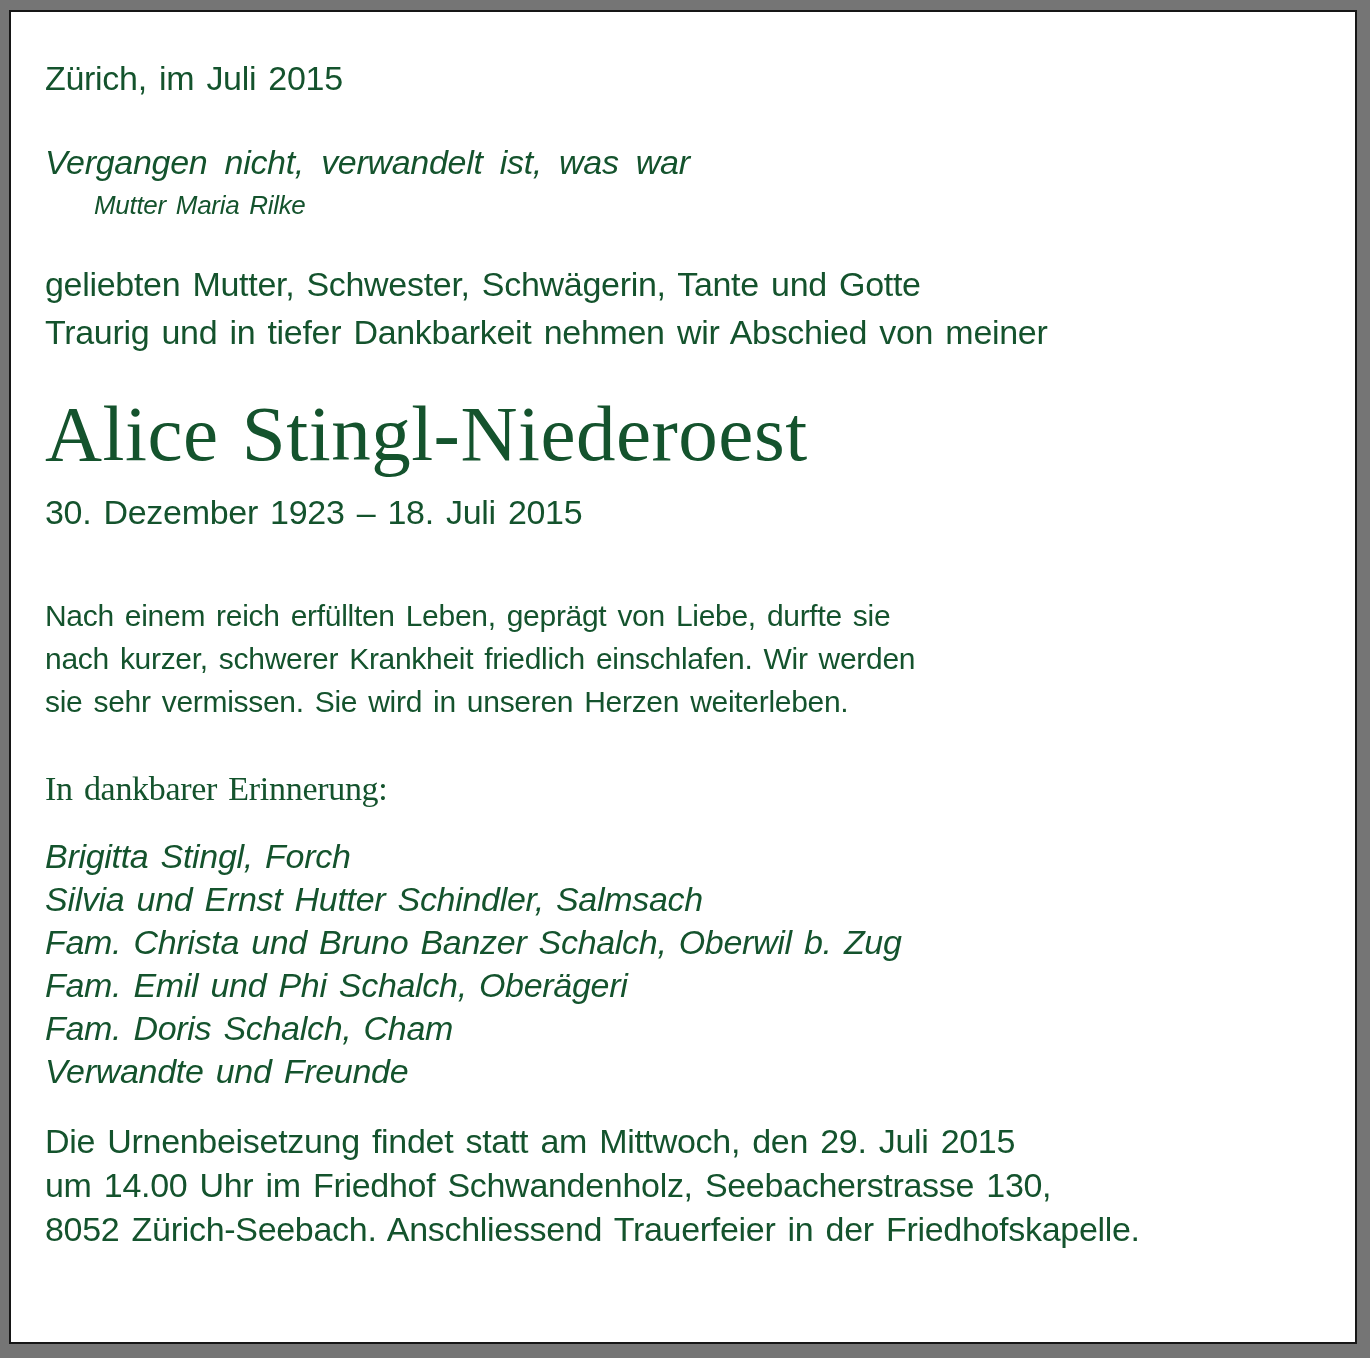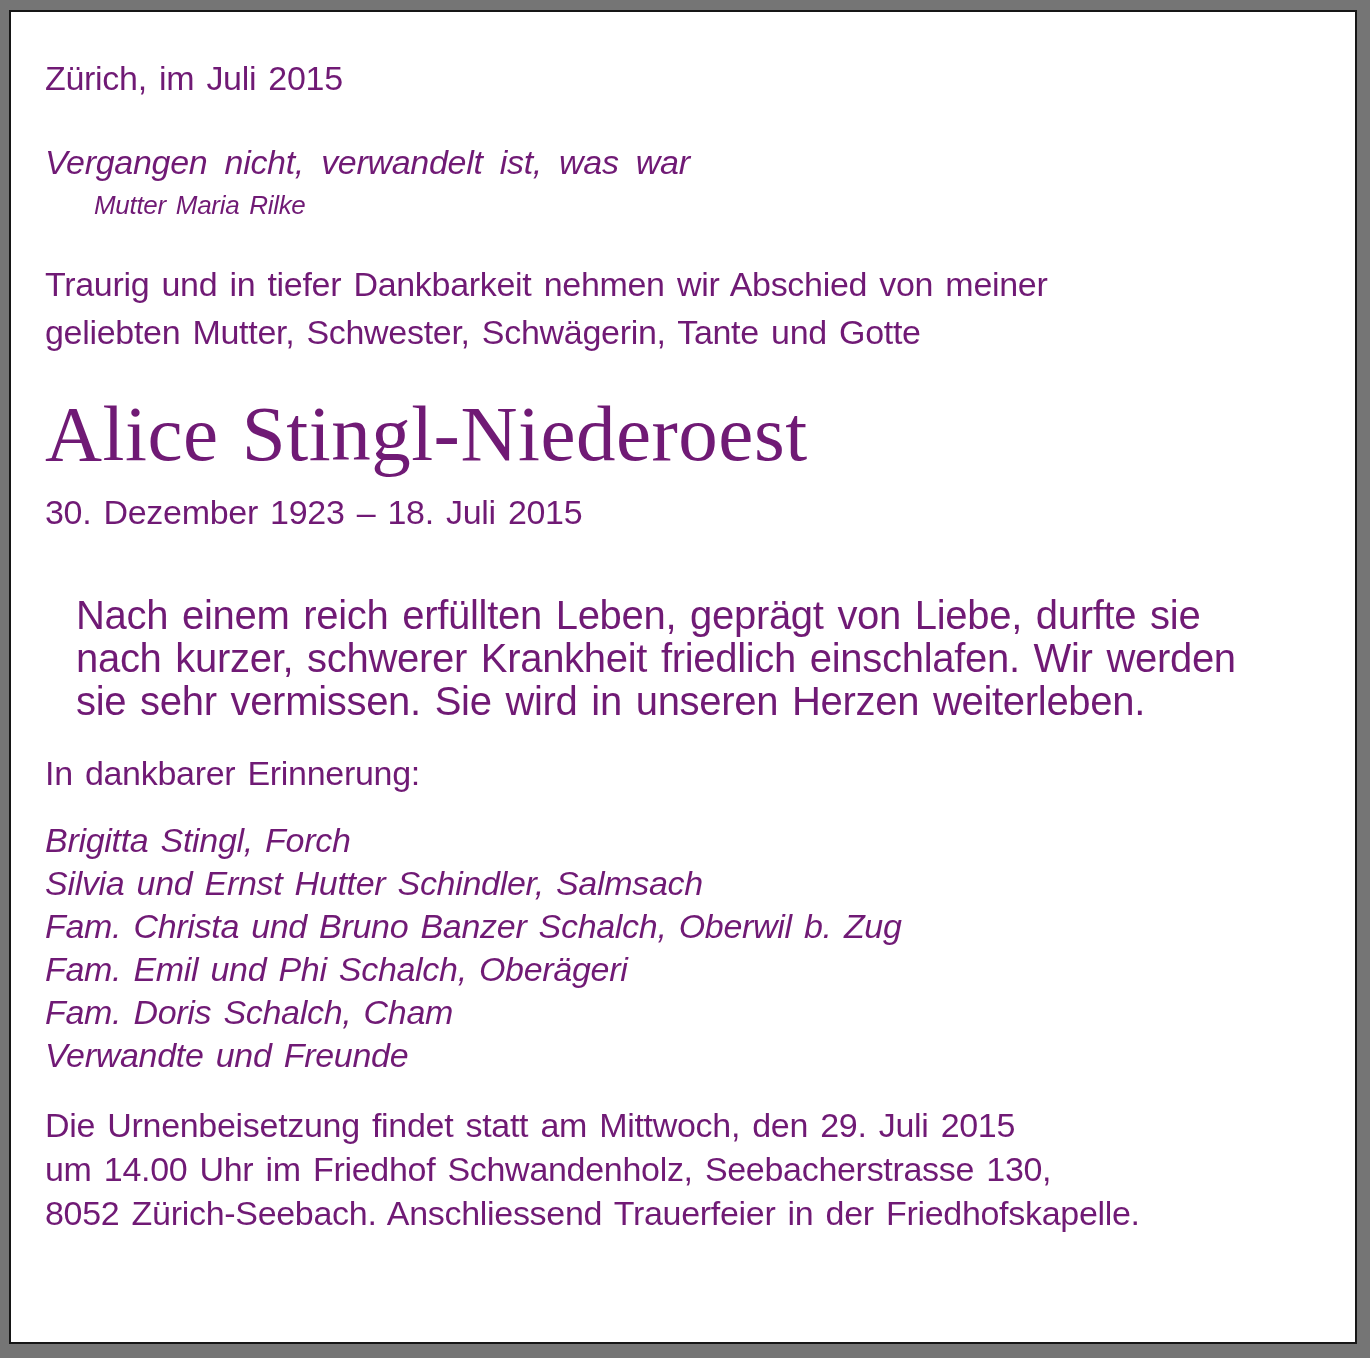--- a/index.html
+++ b/index.html
@@ -21,21 +21,21 @@
     top: 10px;
     right: 13px;
     bottom: 14px;
     left: 9px;
     background: #ffffff;
     border: 2px solid #161616;
     box-sizing: border-box;
   }
   .content {
     padding: 44px 24px 0 34px;
-    color: #701a75;
+    color: #14532d;
     letter-spacing: -0.3px;
     word-spacing: 3px;
   }
 
   .dateline {
     font-size: 34px;
     line-height: 44px;
   }
 
   .quote-block {
@@ -72,29 +72,29 @@
   }
 
   .lifespan {
     margin-top: 10px;
     font-size: 34px;
     line-height: 44px;
   }
 
   .eulogy {
     margin-top: 60px;
-    font-size: 40px;
+    font-size: 30px;
     line-height: 43px;
-    margin-left: 31px;
   }
 
   .remembrance-heading {
-    margin-top: 28px;
+    margin-top: 44px;
     font-size: 34px;
     line-height: 44px;
+    font-family: Liberation Serif, serif;
   }
 
   .mourners {
     margin-top: 24px;
     font-size: 34px;
     line-height: 43px;
     font-style: italic;
   }
 
   .funeral {
@@ -113,22 +113,22 @@
     <div class="content">
 
       <div class="dateline">Zürich, im Juli 2015</div>
 
       <div class="quote-block">
         <div class="quote-text">Vergangen nicht, verwandelt ist, was war</div>
         <div class="quote-attribution">Mutter Maria Rilke</div>
       </div>
 
       <div class="intro">
+        <span class="line">geliebten Mutter, Schwester, Schwägerin, Tante und Gotte</span>
         <span class="line">Traurig und in tiefer Dankbarkeit nehmen wir Abschied von meiner</span>
-        <span class="line">geliebten Mutter, Schwester, Schwägerin, Tante und Gotte</span>
       </div>
 
       <div class="deceased-name">Alice Stingl-Niederoest</div>
 
       <div class="lifespan">30. Dezember 1923 – 18. Juli 2015</div>
 
       <div class="eulogy">
         <span class="line">Nach einem reich erfüllten Leben, geprägt von Liebe, durfte sie</span>
         <span class="line">nach kurzer, schwerer Krankheit friedlich einschlafen. Wir werden</span>
         <span class="line">sie sehr vermissen. Sie wird in unseren Herzen weiterleben.</span>

